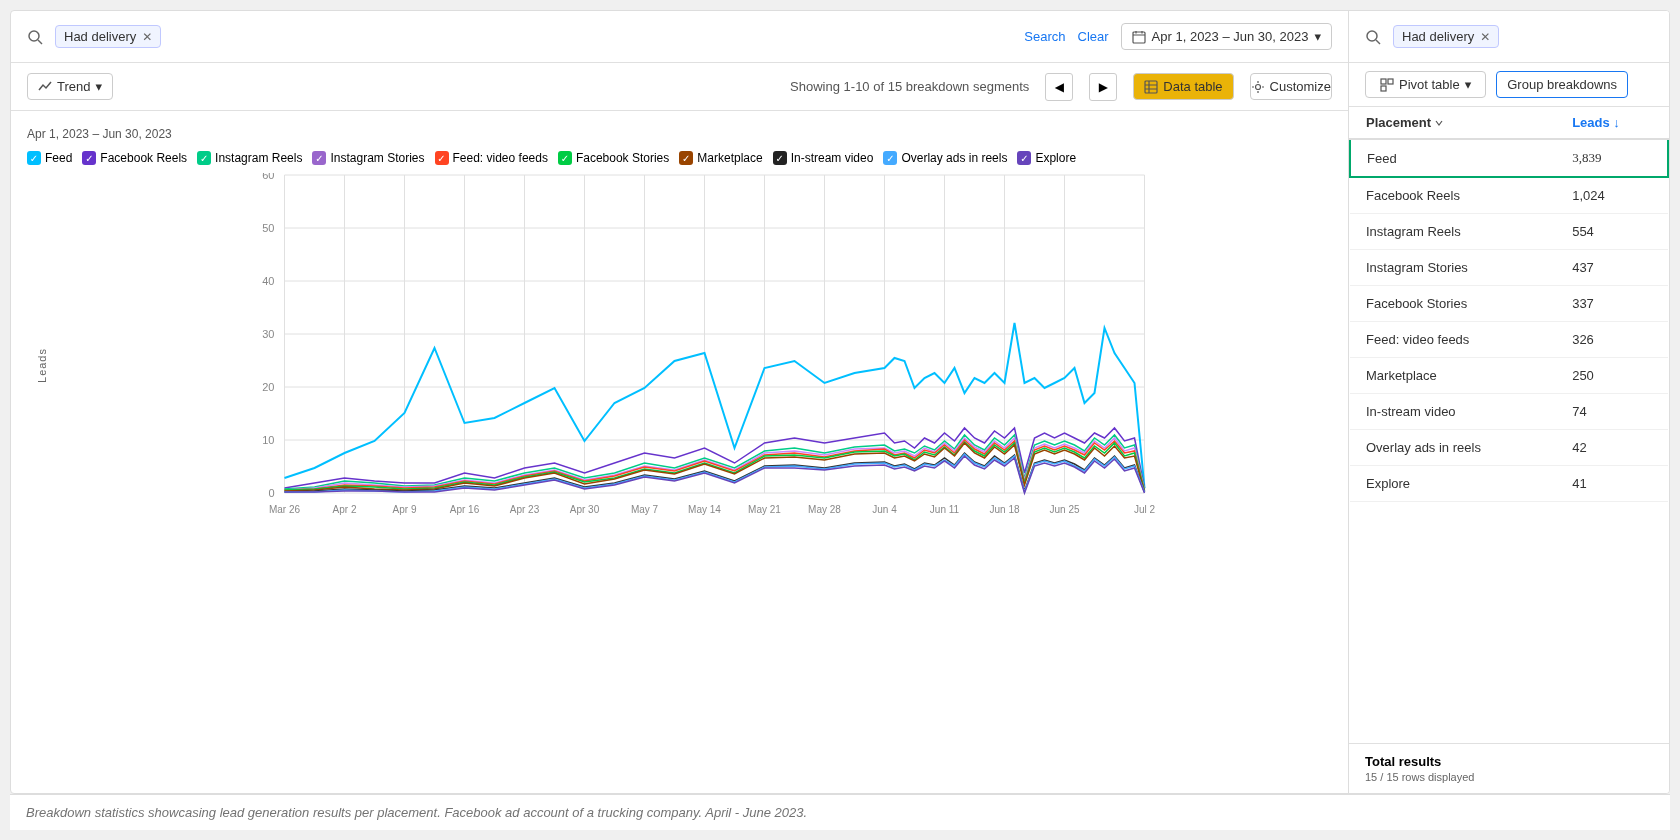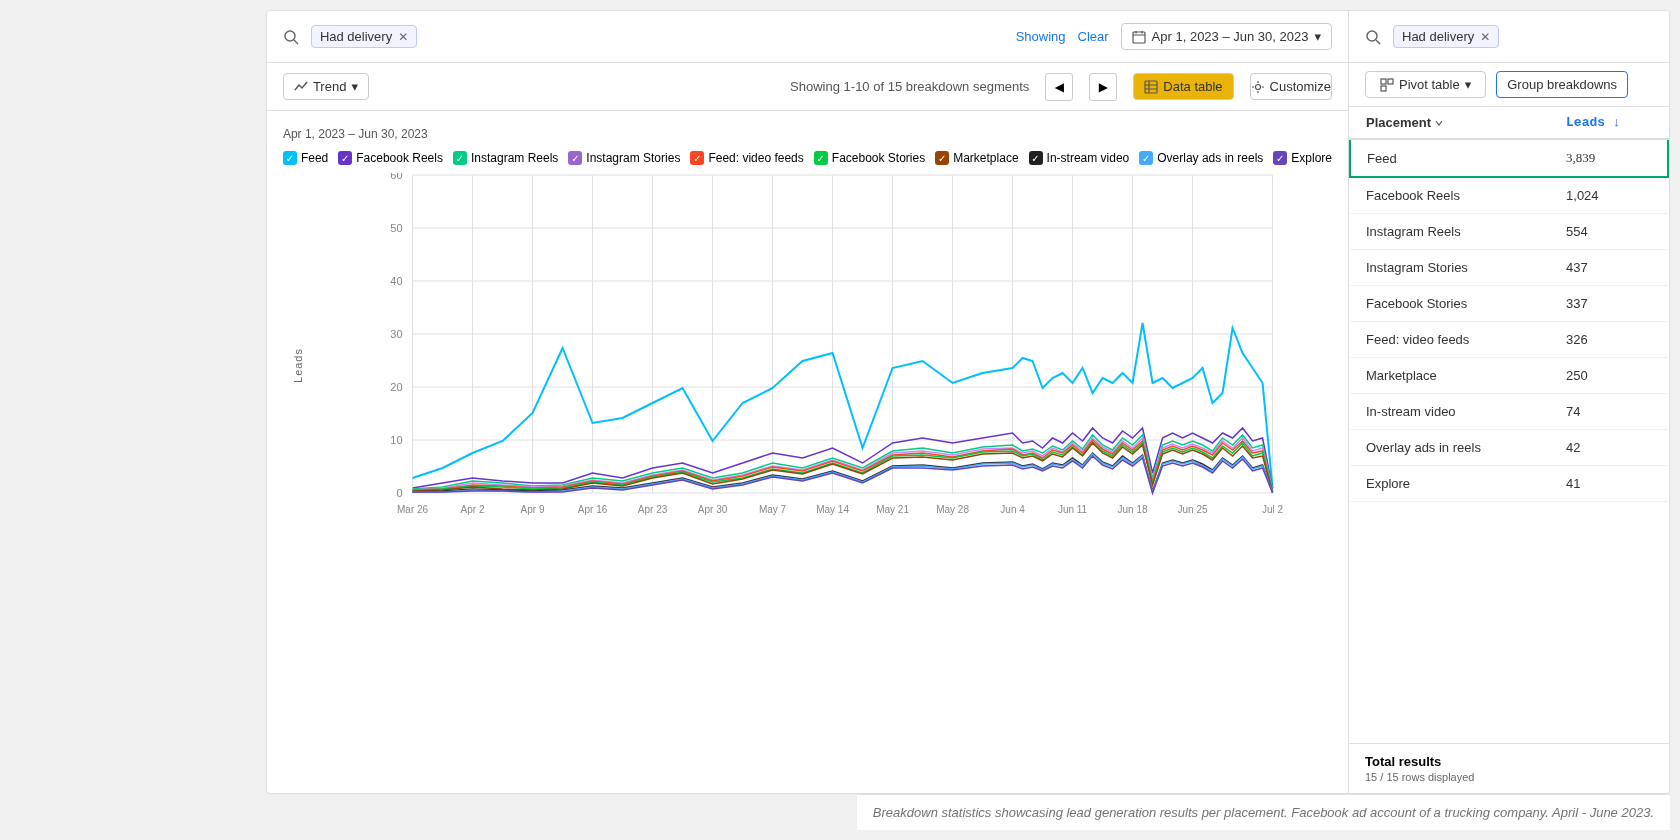--- a/index.html
+++ b/index.html
@@ -5,21 +5,20 @@
     * { box-sizing: border-box; margin: 0; padding: 0; }
     body { font-family: -apple-system, BlinkMacSystemFont, 'Segoe UI', Arial, sans-serif; background: #f0f0f0; width: 1680px; min-height: 840px; }
 
     .outer-wrapper {
       width: 1680px;
       height: 840px;
       background: #f0f0f0;
       display: flex;
       flex-direction: column;
       padding: 10px;
-      align-items: flex-end;
     }
 
     .main-content {
       display: flex;
       flex: 1;
       background: white;
       border: 1px solid #ddd;
       border-radius: 4px;
       overflow: hidden;
     }
@@ -268,21 +267,20 @@
       border-bottom: 2px solid #ddd;
       background: white;
       font-weight: 600;
       color: #333;
       position: sticky;
       top: 0;
     }
 
     .data-table th.leads-col {
       color: #1877f2;
-      font-family: Liberation Mono, monospace;
     }
 
     .data-table td {
       padding: 10px 16px;
       border-bottom: 1px solid #f0f0f0;
       color: #333;
     }
 
     .feed-row td {
       border-top: 2px solid #00a86b;
@@ -349,21 +347,21 @@
           <svg width="16" height="16" viewBox="0 0 16 16" fill="none">
             <circle cx="7" cy="7" r="5" stroke="#666" stroke-width="1.5"></circle>
             <line x1="11" y1="11" x2="15" y2="15" stroke="#666" stroke-width="1.5"></line>
           </svg>
         </span>
         <div class="filter-tag">
           <span>Had delivery</span>
           <span class="close-x">✕</span>
         </div>
         <div class="spacer"></div>
-        <span class="compare-btn">Showing</span>
+        <span class="compare-btn">Search</span>
         <span class="clear-btn">Clear</span>
         <button class="date-range-btn">
           <svg width="14" height="14" viewBox="0 0 14 14" fill="none">
             <rect x="1" y="2" width="12" height="11" rx="1" stroke="#555" stroke-width="1.2"></rect>
             <line x1="1" y1="5" x2="13" y2="5" stroke="#555" stroke-width="1.2"></line>
             <line x1="4" y1="1" x2="4" y2="3.5" stroke="#555" stroke-width="1.2"></line>
             <line x1="10" y1="1" x2="10" y2="3.5" stroke="#555" stroke-width="1.2"></line>
           </svg>
           <span>Apr 1, 2023 – Jun 30, 2023</span>
           <span>▾</span>

